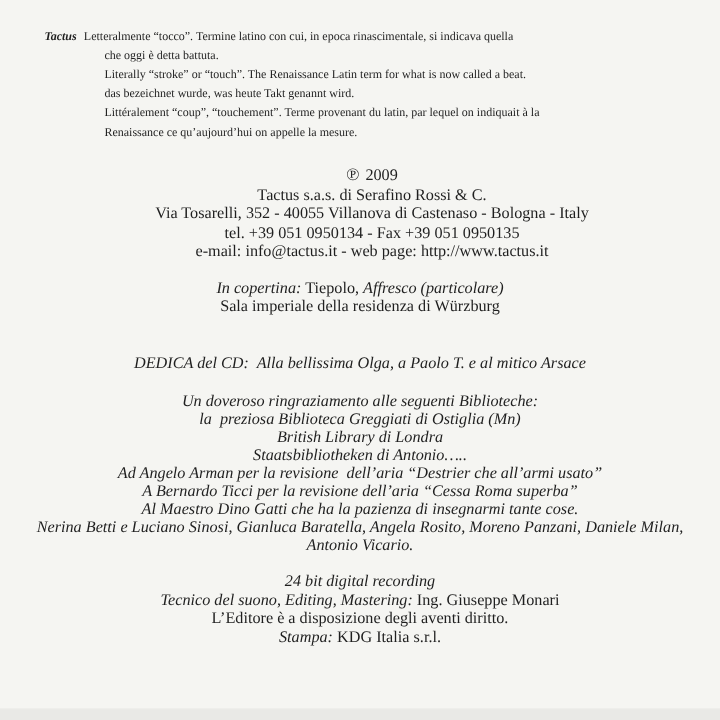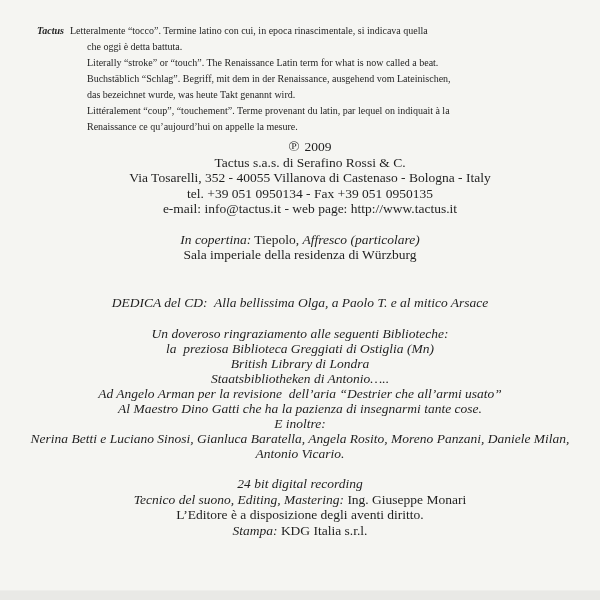--- a/index.html
+++ b/index.html
@@ -42,21 +42,21 @@
     font-weight: bold;
     font-style: italic;
     padding-right: 6px;
   }
   
   .center {
     text-align: center;
     font-size: 13.5px;
     line-height: 15.5px;
   }
-  .publisher { margin-top: 4px; padding-left: 20px; }
+  .publisher { margin-top: 19px; padding-left: 20px; }
   .phonogram {
     font-size: 14.5px;
     padding-right: 5px;
   }
   .cover { margin-top: 15px; }
   .dedication { margin-top: 32px; font-style: italic; }
   .acknowledgments {
     margin-top: 16px;
     font-style: italic;
     line-height: 15px;
@@ -77,21 +77,20 @@
 </style>
 </head>
 <body>
 
 <div class="page">
 
   <section class="definition">
     <div class="def-line first"><span class="term">Tactus</span><span>Letteralmente “tocco”. Termine latino con cui, in epoca rinascimentale, si indicava quella</span></div>
     <div class="def-line">che oggi è detta battuta.</div>
     <div class="def-line">Literally “stroke” or “touch”. The Renaissance Latin term for what is now called a beat.</div>
-    <div class="def-line">Buchstäblich “Schlag”. Begriff, mit dem in der Renaissance, ausgehend vom Lateinischen,</div>
     <div class="def-line">das bezeichnet wurde, was heute Takt genannt wird.</div>
     <div class="def-line">Littéralement “coup”, “touchement”. Terme provenant du latin, par lequel on indiquait à la</div>
     <div class="def-line">Renaissance ce qu’aujourd’hui on appelle la mesure.</div>
   </section>
 
   <section class="center publisher">
     <div class="line"><span class="phonogram">℗</span><span>2009</span></div>
     <div class="line">Tactus s.a.s. di Serafino Rossi &amp; C.</div>
     <div class="line">Via Tosarelli, 352 - 40055 Villanova di Castenaso - Bologna - Italy</div>
     <div class="line">tel. +39 051 0950134 - Fax +39 051 0950135</div>
@@ -106,22 +105,22 @@
   <section class="center dedication">
     <div class="line">DEDICA del CD:  Alla bellissima Olga, a Paolo T. e al mitico Arsace</div>
   </section>
 
   <section class="center acknowledgments">
     <div class="line">Un doveroso ringraziamento alle seguenti Biblioteche:</div>
     <div class="line">la  preziosa Biblioteca Greggiati di Ostiglia (Mn)</div>
     <div class="line">British Library di Londra</div>
     <div class="line">Staatsbibliotheken di Antonio…..</div>
     <div class="line">Ad Angelo Arman per la revisione  dell’aria “Destrier che all’armi usato”</div>
+    <div class="line">A Bernardo Ticci per la revisione dell’aria “Cessa Roma superba”</div>
     <div class="line">Al Maestro Dino Gatti che ha la pazienza di insegnarmi tante cose.</div>
-    <div class="line">E inoltre:</div>
     <div class="line">Nerina Betti e Luciano Sinosi, Gianluca Baratella, Angela Rosito, Moreno Panzani, Daniele Milan,</div>
     <div class="line">Antonio Vicario.</div>
   </section>
 
   <section class="center credits">
     <div class="line italic">24 bit digital recording</div>
     <div class="line"><span class="italic">Tecnico del suono, Editing, Mastering:</span><span class="roman"> Ing. Giuseppe Monari</span></div>
     <div class="line">L’Editore è a disposizione degli aventi diritto.</div>
     <div class="line"><span class="italic">Stampa:</span><span class="roman"> KDG Italia s.r.l.</span></div>
   </section>

